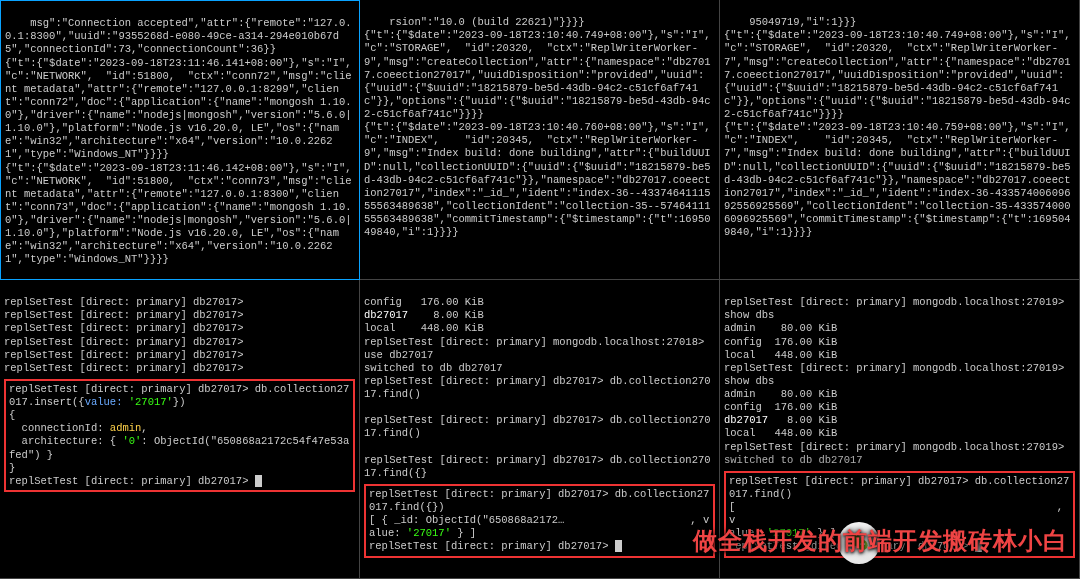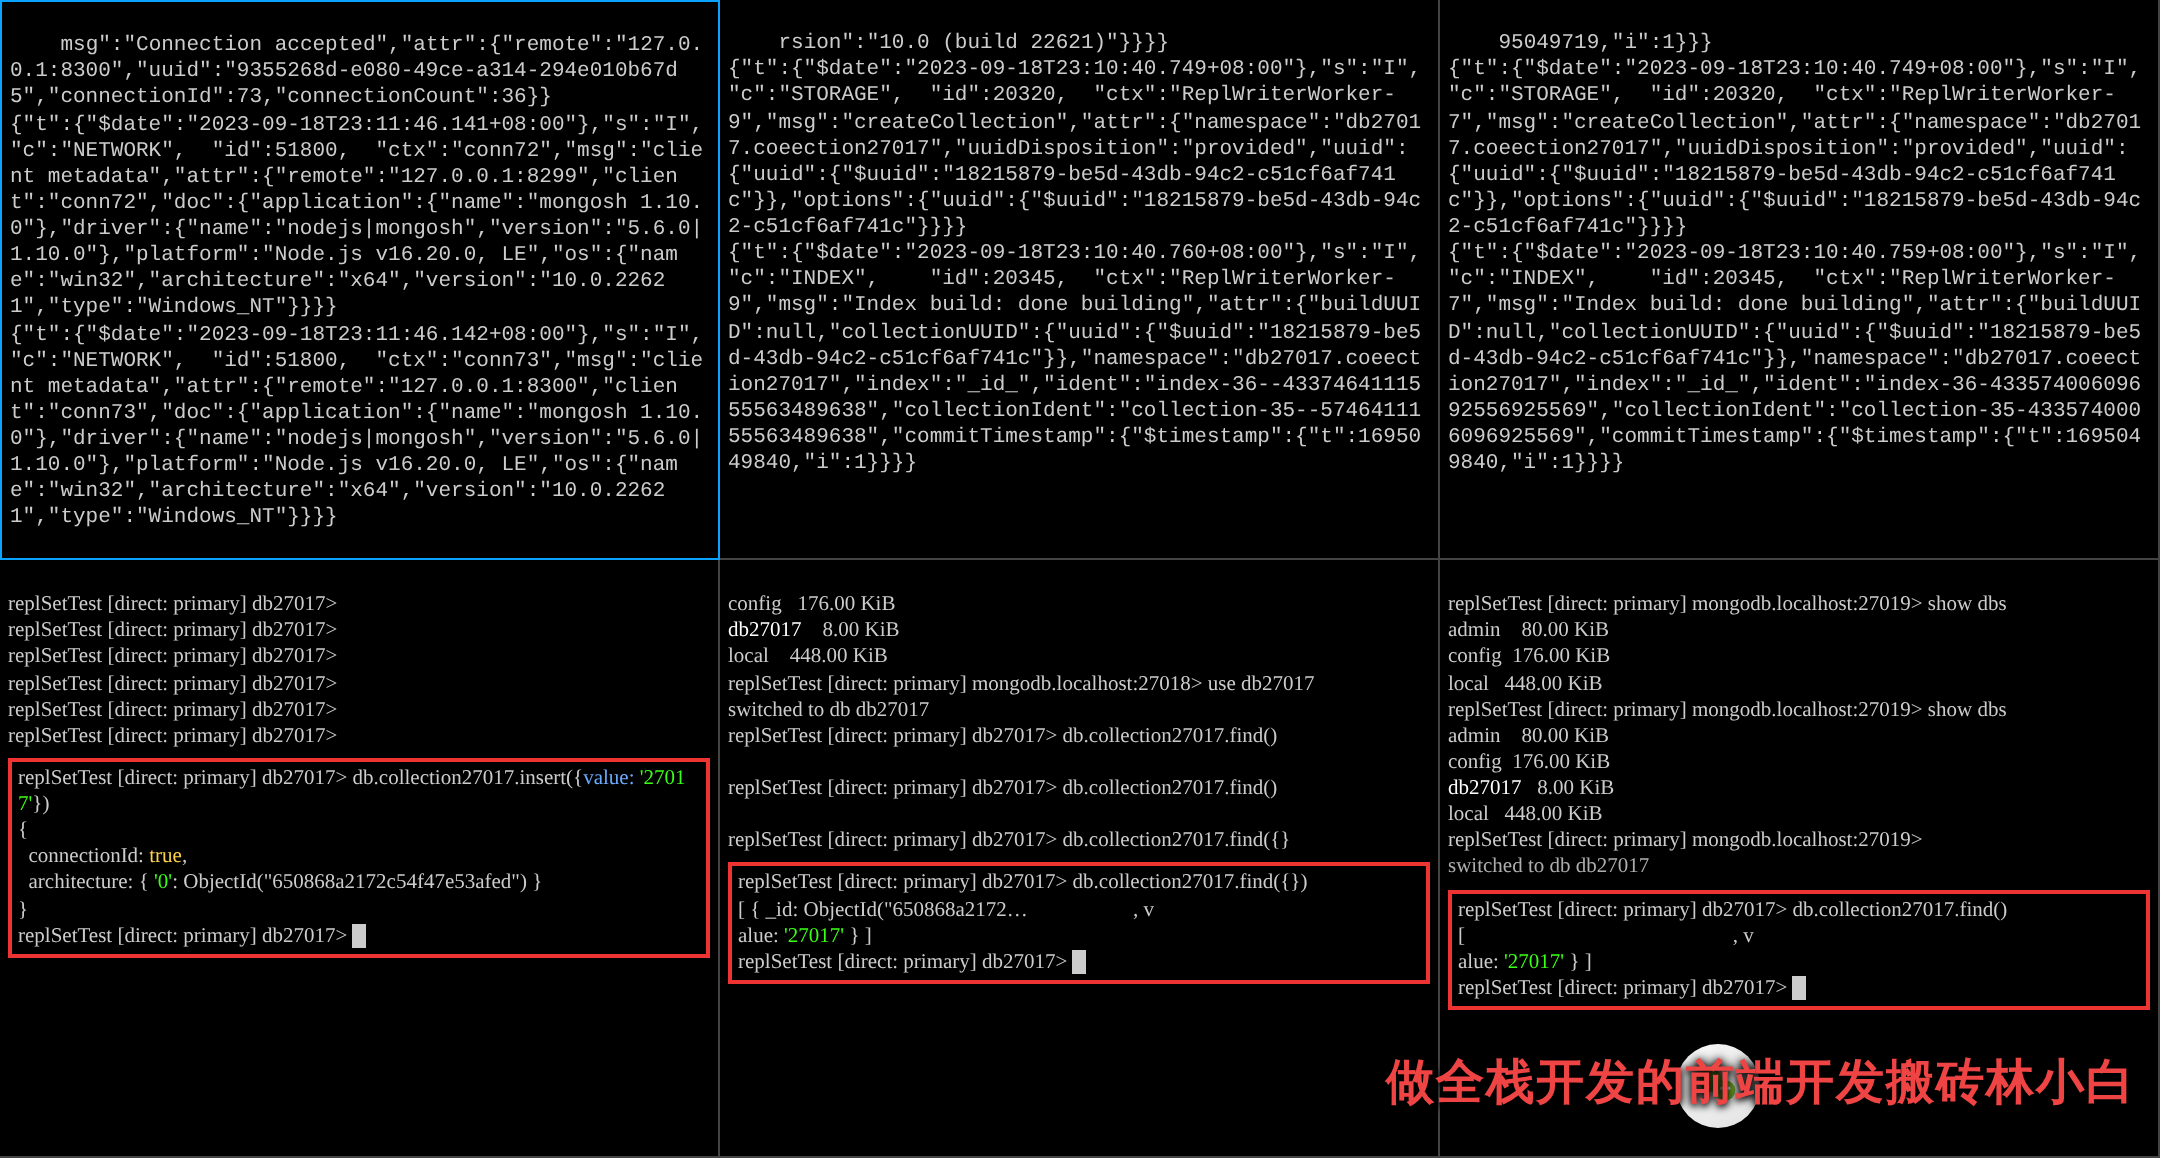--- a/index.html
+++ b/index.html
@@ -24,21 +24,21 @@
     border-right: 1px solid #444;
     border-bottom: 1px solid #444;
     padding: 3px 4px;
     overflow: hidden;
     white-space: pre-wrap;
     word-break: break-all;
     line-height: 1.25;
     position: relative;
   }
   .pane.top { color: #ccc; }
-  .pane.bottom { color: #ccc; font-family: Liberation Serif, serif; }
+  .pane.bottom { color: #ccc; }
   .pane.active {
     border: 1px solid #0aa3ff;
   }
   .hlred {
     border: 2px solid #e33;
     padding: 2px 3px;
     margin-top: 4px;
     display: block;
   }
   .g  { color: #39ff14; }
@@ -109,21 +109,21 @@
 
   <div class="pane bottom">
 <span>replSetTest [direct: primary] db27017&gt;</span>
 <span>replSetTest [direct: primary] db27017&gt;</span>
 <span>replSetTest [direct: primary] db27017&gt;</span>
 <span>replSetTest [direct: primary] db27017&gt;</span>
 <span>replSetTest [direct: primary] db27017&gt;</span>
 <span>replSetTest [direct: primary] db27017&gt;</span>
 <span class="hlred"><span>replSetTest [direct: primary] db27017&gt; db.collection27017.insert({</span><span class="b">value:</span> <span class="g">'27017'</span><span>})</span>
 <span>{</span>
-<span>  connectionId:</span> <span class="y">true</span><span>,</span>
+<span>  connectionId:</span> <span class="y">admin</span><span>,</span>
 <span>  architecture: {</span> <span class="g">'0'</span><span>: ObjectId("650868a2172c54f47e53afed") }</span>
 <span>}</span>
 <span>replSetTest [direct: primary] db27017&gt; </span><span class="cursor"></span></span>
   </div>
 
   <div class="pane bottom">
 <span>config   176.00 KiB</span>
 <span class="w">db27017</span><span>    8.00 KiB</span>
 <span>local    448.00 KiB</span>
 <span>replSetTest [direct: primary] mongodb.localhost:27018&gt; use db27017</span>

